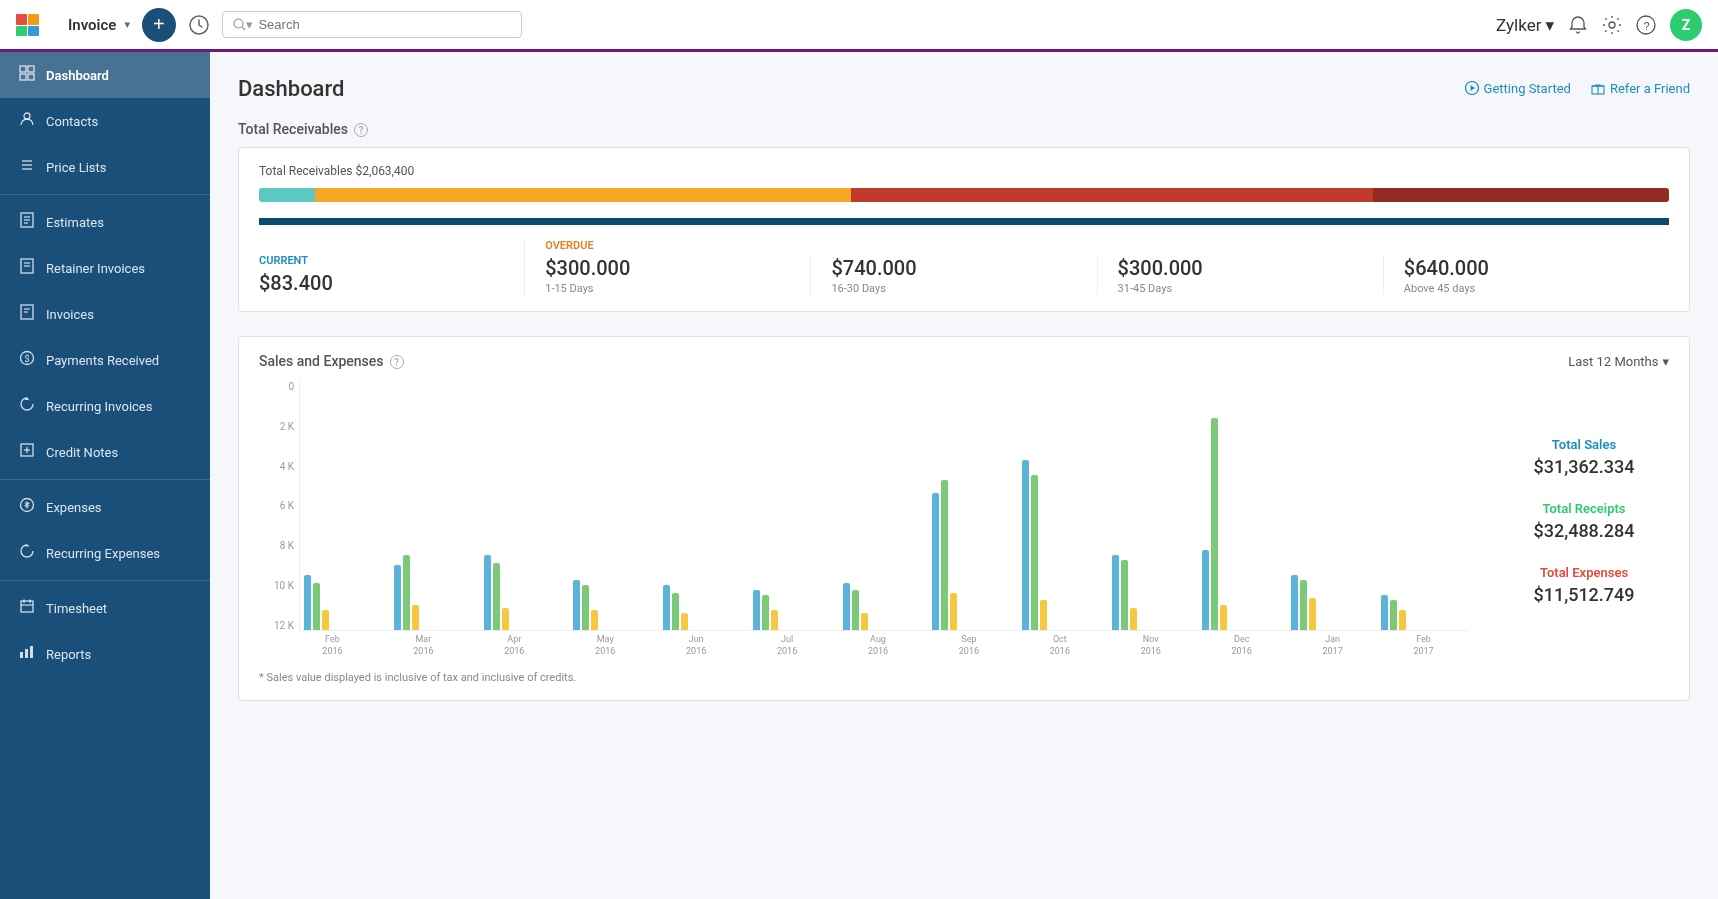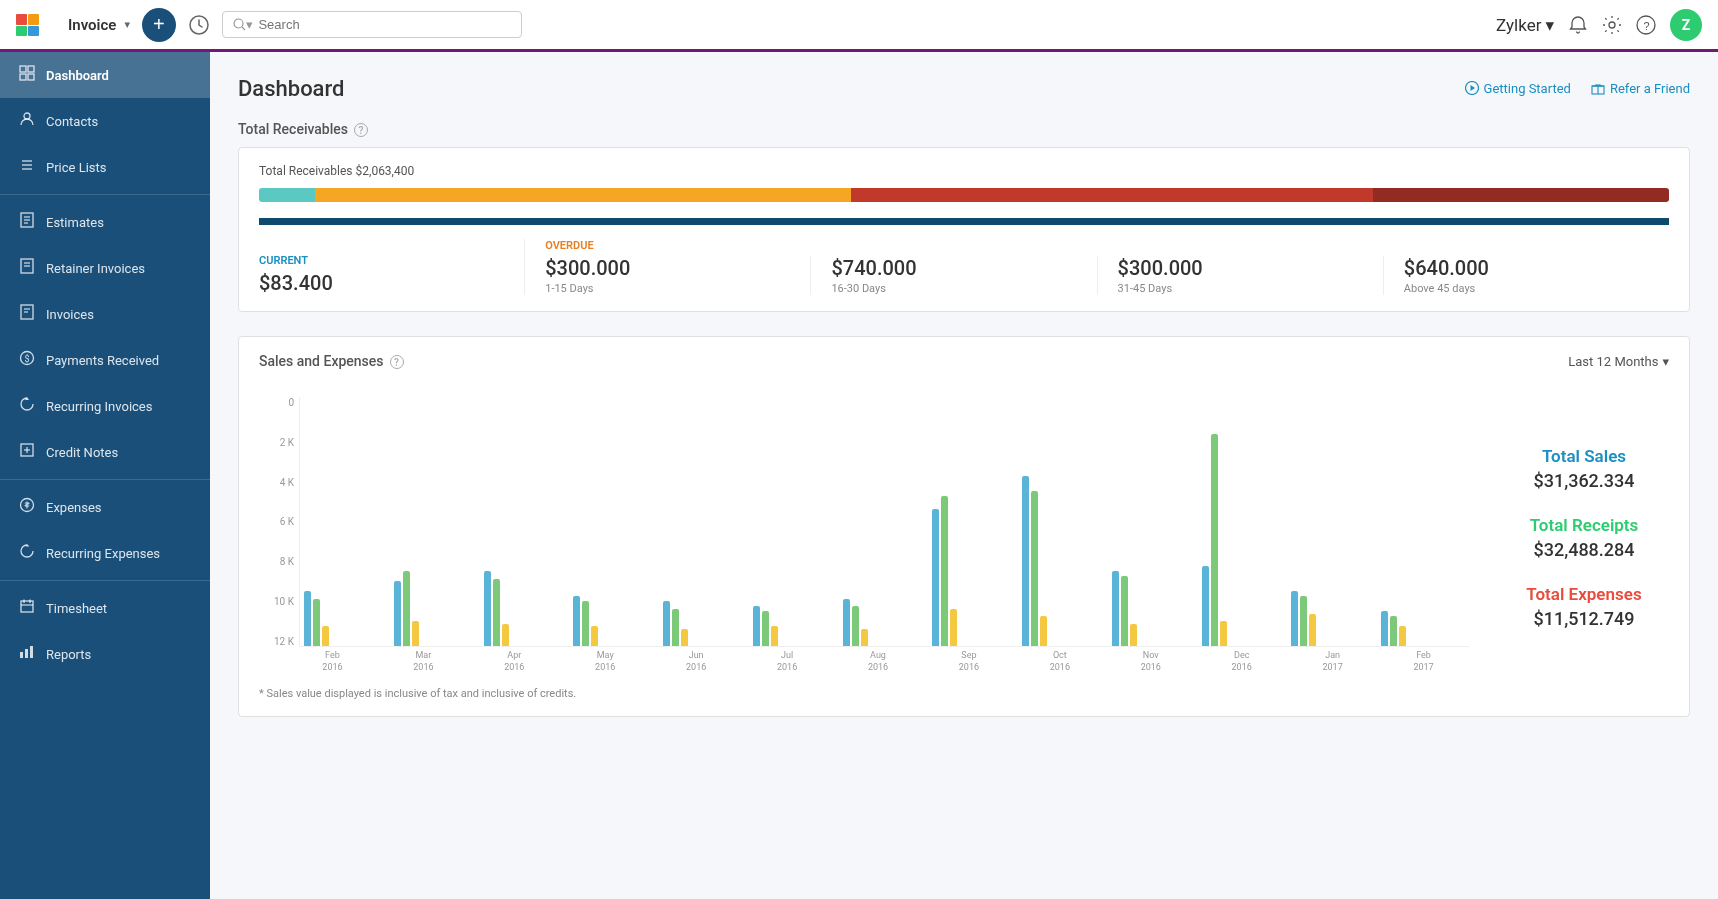--- a/index.html
+++ b/index.html
@@ -260,21 +260,21 @@
     .sales-section {
       background: #fff;
       border: 1px solid #e0e0e0;
       border-radius: 4px;
       padding: 16px 20px;
     }
     .sales-header {
       display: flex;
       align-items: center;
       justify-content: space-between;
-      margin-bottom: 28px;
+      margin-bottom: 12px;
     }
     .period-selector {
       font-size: 13px;
       color: #555;
       cursor: pointer;
       display: flex;
       align-items: center;
       gap: 4px;
     }
     .chart-area {
@@ -343,21 +343,21 @@
     .chart-summary {
       width: 200px;
       padding-left: 30px;
       display: flex;
       flex-direction: column;
       justify-content: center;
       gap: 24px;
     }
     .summary-item { text-align: center; }
     .summary-label {
-      font-size: 17px;
+      font-size: 13px;
       font-weight: 600;
       margin-bottom: 4px;
     }
     .summary-value {
       font-size: 18px;
       font-weight: 500;
       color: #333;
     }
     .sales-footnote {
       font-size: 11px;

